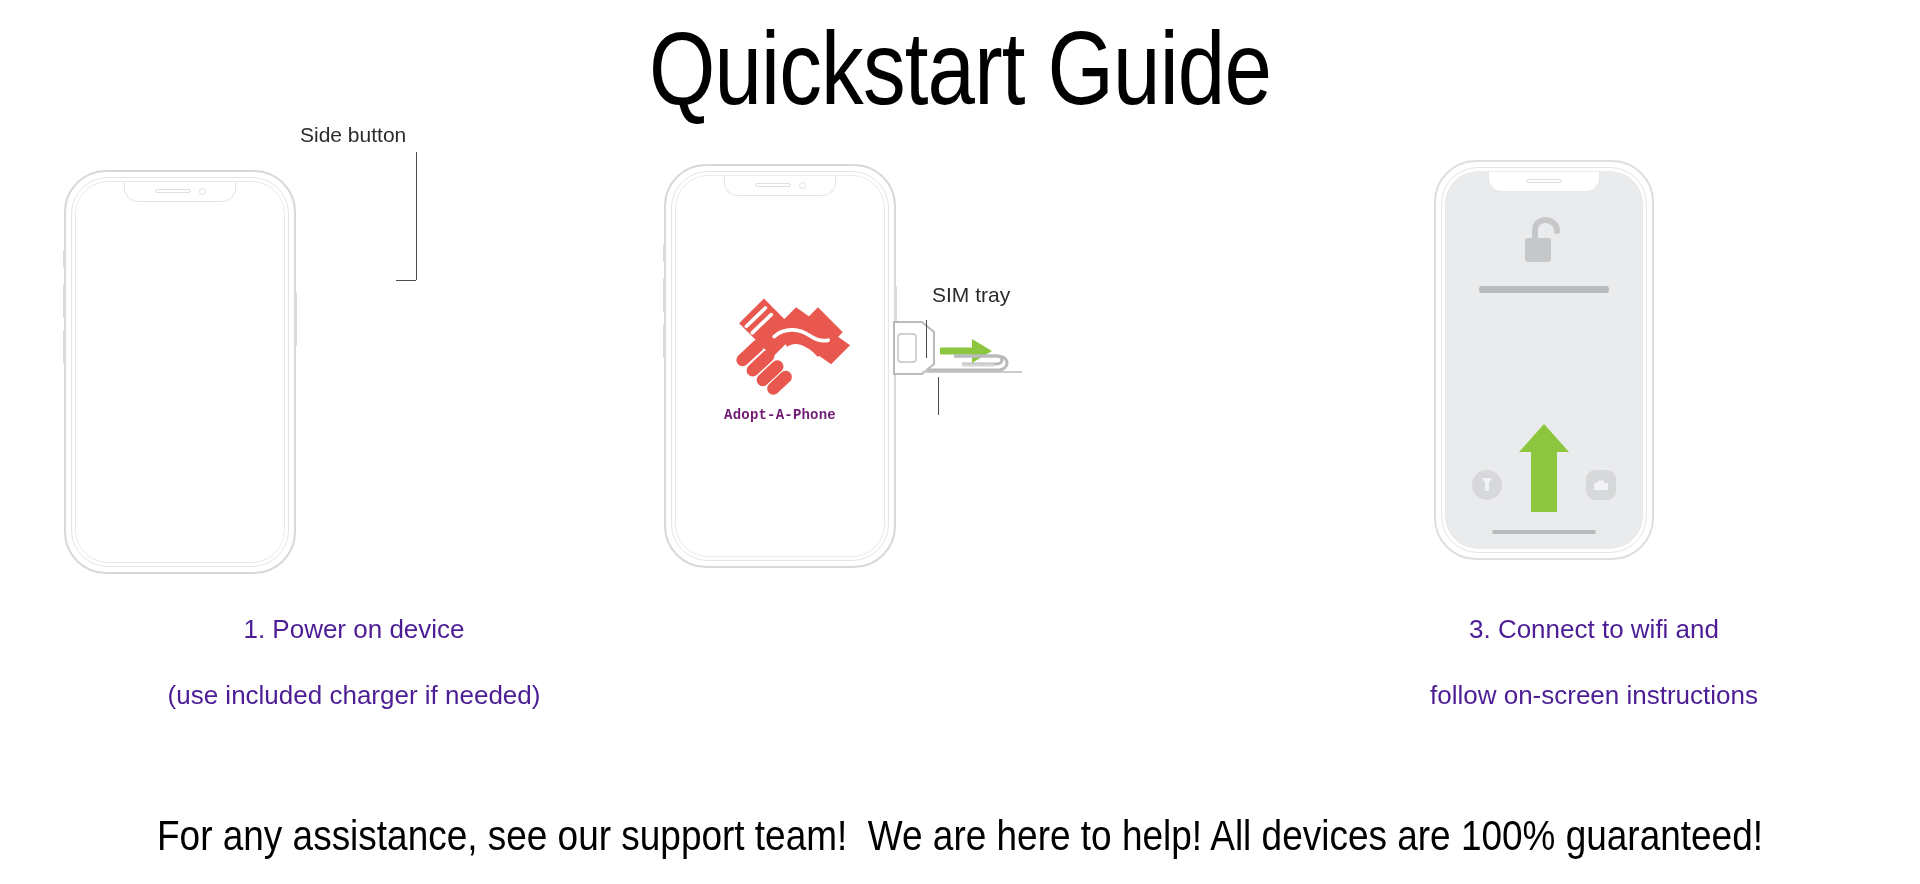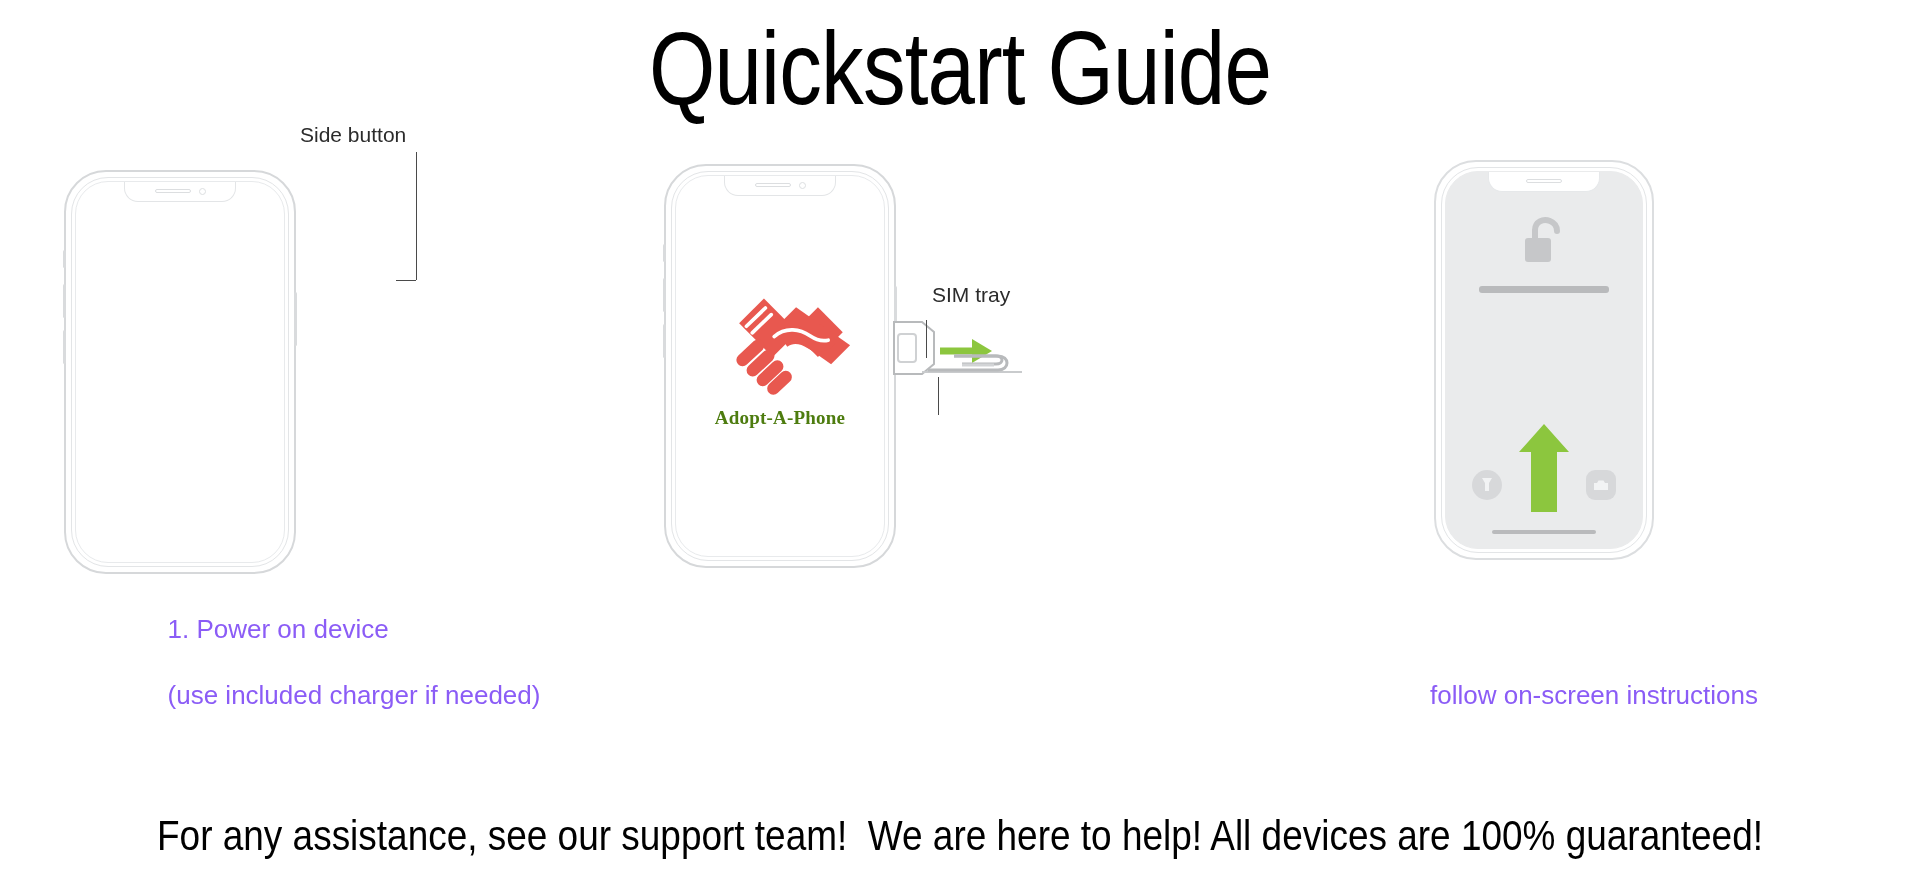--- a/index.html
+++ b/index.html
@@ -153,25 +153,25 @@
     position: absolute;
     left: 0; right: 0;
     top: 118px;
     display: flex;
     flex-direction: column;
     align-items: center;
   }
   .logo-mark { width: 146px; height: 104px; display: block; }
   .logo-text {
     margin-top: 9px;
-    font-family: Liberation Serif, serif;
+    font-family: Liberation Mono, monospace;
     font-weight: 700;
-    font-size: 19px;
+    font-size: 14px;
     letter-spacing: 0.2px;
-    color: #4d7c0f;
+    color: #701a75;
   }
 
   
   .tray-assembly { position: absolute; left: 228px; top: 186px; }
   .sim-tray-svg { display: block; }
 
   
   #phone3 {
     left: 150px;
     top: 38px;
@@ -205,24 +205,24 @@
   .quick-right { right: 26px; border-radius: 9px; }
   .home-indicator {
     position: absolute; bottom: 14px; left: 50%;
     transform: translateX(-50%);
     width: 104px; height: 4px; border-radius: 2px;
     background: #b9babc;
   }
 
   
   .caption {
-    text-align: left;
+    text-align: center;
     font-size: 26px;
     line-height: 1.27;
-    color: #8b5cf6;
+    color: #4c1d95;
     margin-top: 8px;
     white-space: pre-line;
   }
 
   
   .footer {
     position: absolute;
     left: 0; right: 0;
     bottom: 24px;
     text-align: center;
@@ -377,20 +377,20 @@
               <polygon points="27,2 52,30 40,30 40,90 14,90 14,30 2,30" fill="#8cc63e"></polygon>
             </svg>
           </div>
 
           <div class="home-indicator"></div>
         </div>
       </div>
     </div>
 
     <div class="caption">
-      <br>
+      <span>3. Connect to wifi and</span><br>
       <span>follow on-screen instructions</span>
     </div>
   </div>
 
 </div>
 
 <div class="footer">For any assistance, see our support team!  We are here to help! All devices are 100% guaranteed!</div>
 
 </body></html>

